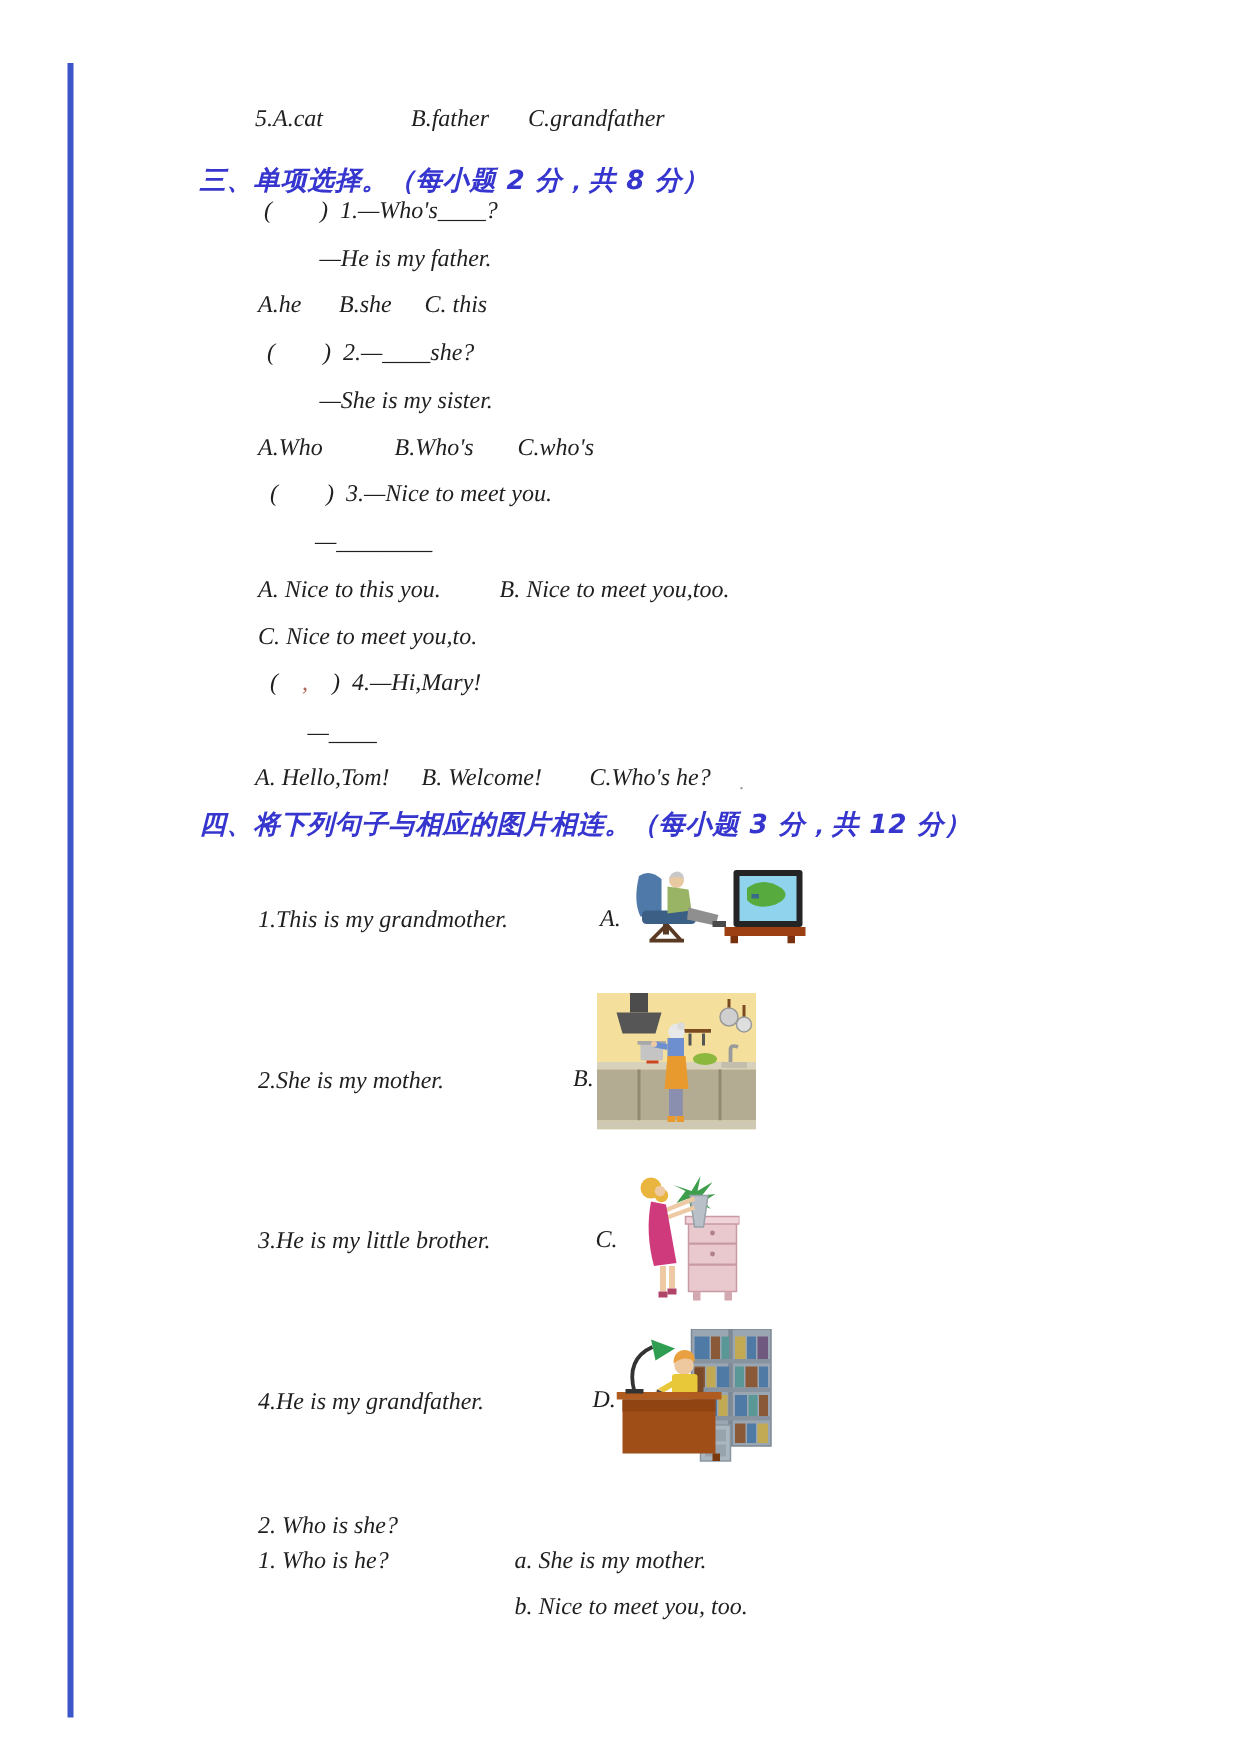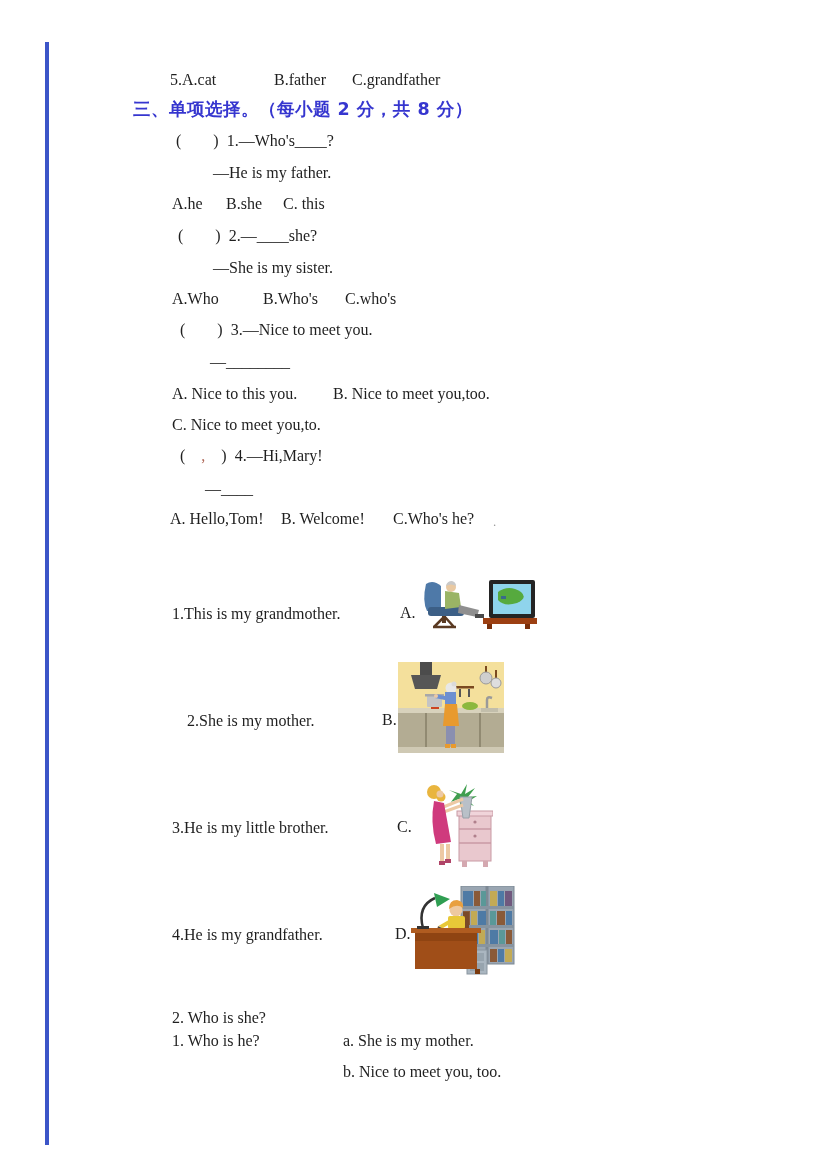--- a/index.html
+++ b/index.html
@@ -1,17 +1,17 @@
 <!DOCTYPE html>
 <html><head>
 <meta charset="utf-8">
 <style>
   html,body{margin:0;padding:0;background:#ffffff;}
   #page{position:relative;width:826px;height:1169px;background:#ffffff;overflow:hidden;
-        font-family:"Liberation Serif", serif;color:#1f1f1f;}
+        font-family:"Liberation Serif", serif;color:#1f1f1f;font-style:italic;}
   .t{position:absolute;font-size:16px;line-height:19px;white-space:pre;color:#1f1f1f;}
   .h{position:absolute;font-size:17.5px;line-height:21px;font-weight:bold;white-space:pre;
      font-family:"DejaVu Sans", sans-serif;color:#3636cf;letter-spacing:0.5px;}
   .letter{position:absolute;font-size:16px;color:#1f1f1f;}
   .pic{position:absolute;}
   .margin-line{position:absolute;left:45px;top:42px;width:4px;height:1103px;background:#3c55c8;}
   .comma-red{color:#b06a5a;}
   .stray{color:#9a9a9a;font-size:13px;}
   svg{display:block;}
 </style>
@@ -19,21 +19,21 @@
 <body>
 
 <div id="page">
 
   <div class="margin-line"></div>
 
   <span class="t" style="left:170px;top:70px">5.A.cat</span>
   <span class="t" style="left:274px;top:70px">B.father</span>
   <span class="t" style="left:352px;top:70px">C.grandfather</span>
 
-  <span class="h" style="left:133px;top:99px">三、单项选择。（每小题 2 分，共 8 分）</span>
+  <span class="h" style="left:133px;top:111px">三、单项选择。（每小题 2 分，共 8 分）</span>
 
   <span class="t" style="left:176px;top:131px">(        )  1.—Who's____?</span>
   <span class="t" style="left:213px;top:163px">—He is my father.</span>
   <span class="t" style="left:172px;top:194px">A.he</span>
   <span class="t" style="left:226px;top:194px">B.she</span>
   <span class="t" style="left:283px;top:194px">C. this</span>
 
   <span class="t" style="left:178px;top:226px">(        )  2.—____she?</span>
   <span class="t" style="left:213px;top:258px">—She is my sister.</span>
   <span class="t" style="left:172px;top:289px">A.Who</span>
@@ -46,20 +46,21 @@
   <span class="t" style="left:333px;top:384px">B. Nice to meet you,too.</span>
   <span class="t" style="left:172px;top:415px">C. Nice to meet you,to.</span>
 
   <span class="t" style="left:180px;top:446px"><span>(    </span><span class="comma-red">,</span><span>    )  4.—Hi,Mary!</span></span>
   <span class="t" style="left:205px;top:479px">—____</span>
   <span class="t" style="left:170px;top:509px">A. Hello,Tom!</span>
   <span class="t" style="left:281px;top:509px">B. Welcome!</span>
   <span class="t" style="left:393px;top:509px">C.Who's he?</span>
   <span class="t stray" style="left:493px;top:512px">.</span>
 
+  <span class="h" style="left:133px;top:540px">四、将下列句子与相应的图片相连。（每小题 3 分，共 12 分）</span>
 
   <span class="t" style="left:172px;top:604px">1.This is my grandmother.</span>
   <span class="letter" style="left:400px;top:604px">A.</span>
   <div class="pic" style="left:421px;top:577px">
     <svg width="118" height="52" viewBox="0 0 118 52">
       <g>
         <path d="M5,7 Q1,24 6,34 L20,34 L20,9 Q12,2 5,7 Z" fill="#4e79a8"></path>
         <rect x="7" y="30" width="36" height="9" rx="3" fill="#3c5f86"></rect>
         <rect x="21" y="39" width="4" height="7" fill="#5a3a22"></rect>
         <path d="M13,50 L23,40 M33,50 L24,40 M12,50 L35,50" stroke="#5a3a22" stroke-width="2.5" fill="none"></path>
@@ -78,21 +79,21 @@
       </g>
       <g>
         <rect x="68" y="3" width="46" height="38" rx="2" fill="#242424"></rect>
         <rect x="72" y="7" width="38" height="30" fill="#8fd4ec"></rect>
         <path d="M77,15 Q88,7 100,15 Q107,21 96,26 Q83,30 77,23 Z" fill="#56aa3e"></path>
         <rect x="80" y="19" width="5" height="3" fill="#3a6a8a"></rect>
       </g>
     </svg>
   </div>
 
-  <span class="t" style="left:187px;top:711px">2.She is my mother.</span>
+  <span class="t" style="left:172px;top:711px">2.She is my mother.</span>
   <span class="letter" style="left:382px;top:711px">B.</span>
   <div class="pic" style="left:398px;top:662px">
     <svg width="106" height="91" viewBox="0 0 106 91">
       <rect x="0" y="0" width="106" height="91" fill="#f4e09c"></rect>
       <g>
         <rect x="22" y="0" width="12" height="13" fill="#4c4c4c"></rect>
         <path d="M13,13 L43,13 L39,27 L17,27 Z" fill="#565656"></path>
       </g>
       <g>
         <line x1="88" y1="4" x2="88" y2="11" stroke="#7a4a20" stroke-width="2"></line>

